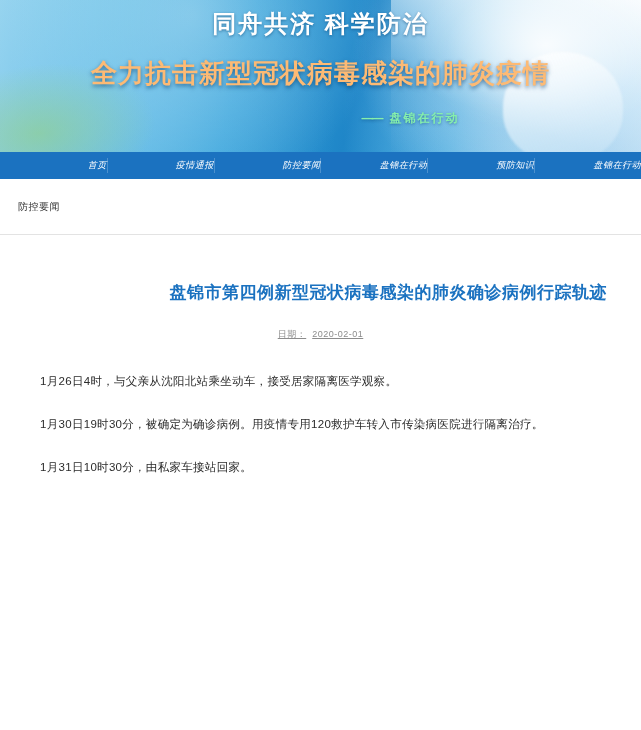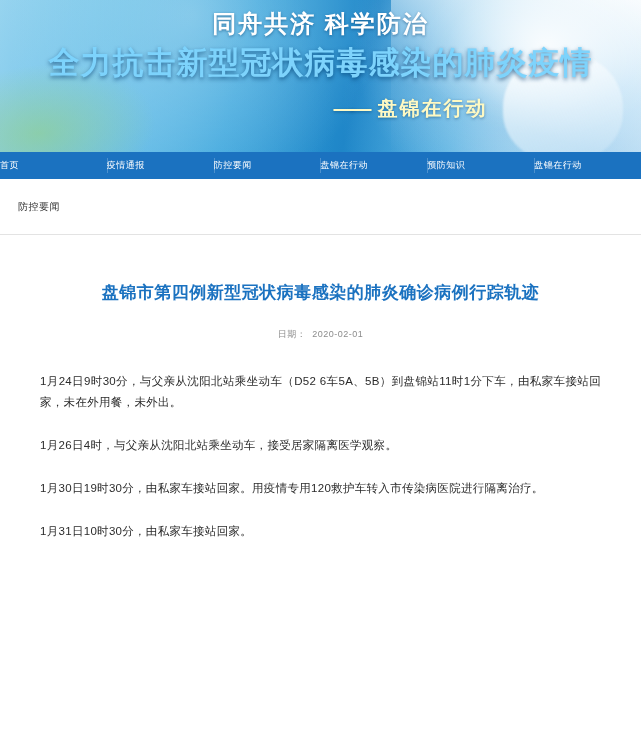--- a/index.html
+++ b/index.html
@@ -67,32 +67,32 @@
   }
   .banner-line1 {
     font-size: 24px;
     font-weight: bold;
     color: #ffffff;
     letter-spacing: 2px;
     text-shadow: 0 1px 3px rgba(0,60,110,0.55);
     line-height: 30px;
   }
   .banner-line2 {
-    font-size: 31px;
-    font-weight: bold;
-    color: #7dd3fc;
+    font-size: 26px;
+    font-weight: bold;
+    color: #fdba74;
     letter-spacing: 1px;
     line-height: 44px;
     text-shadow: 0 2px 4px rgba(0,60,110,0.65);
-    margin-top: 2px;
+    margin-top: 12px;
   }
   .banner-line3 {
-    font-size: 20px;
-    font-weight: bold;
-    color: #fef9c3;
+    font-size: 12px;
+    font-weight: bold;
+    color: #86efac;
     letter-spacing: 2px;
     line-height: 30px;
     text-shadow: 0 1px 3px rgba(0,60,110,0.5);
     margin-top: 8px;
     padding-left: 180px;
   }
   .banner-line3 .dash {
     display: inline-block;
     margin-right: 8px;
     letter-spacing: -2px;
@@ -103,26 +103,27 @@
     display: flex;
     width: 641px;
     height: 27px;
     background: #1b72c0;
     align-items: stretch;
   }
   .nav-item {
     flex: 1 1 0;
     display: flex;
     align-items: center;
-    justify-content: flex-start;
+    justify-content: flex-end;
     font-size: 9px;
     color: #ffffff;
     letter-spacing: 0.5px;
     cursor: pointer;
     position: relative;
+    font-style: italic;
   }
   .nav-item + .nav-item:before {
     content: "";
     position: absolute;
     left: 0; top: 6px; bottom: 6px;
     width: 1px;
     background: rgba(255,255,255,0.22);
   }
 
   
@@ -141,33 +142,34 @@
     letter-spacing: 0.5px;
   }
 
   
   .article {
     width: 641px;
     padding: 0 34px;
   }
   .article-title {
     margin-top: 45px;
-    text-align: center;
+    text-align: right;
     font-size: 17px;
     font-weight: bold;
     color: #1b72c0;
     letter-spacing: 0.5px;
     line-height: 26px;
   }
   .article-meta {
     margin-top: 22px;
     text-align: center;
     font-size: 9px;
     color: #8c8c8c;
     letter-spacing: 0.5px;
+    text-decoration: underline;
   }
   .article-meta .meta-date-value { margin-left: 6px; }
 
   .article-body {
     margin-top: 30px;
     padding: 0 6px;
   }
   .para {
     font-size: 11.5px;
     color: #2b2b2b;
@@ -221,20 +223,19 @@
   </div>
 
   <div class="article">
     <div class="article-title">盘锦市第四例新型冠状病毒感染的肺炎确诊病例行踪轨迹</div>
 
     <div class="article-meta">
       <span>日期：</span><span class="meta-date-value">2020-02-01</span>
     </div>
 
     <div class="article-body">
-      <p class="para">1月24日9时30分，与父亲从沈阳北站乘坐动车（D52  6车5A、5B）到盘锦站11时1分下车，由私家车接站回家，未在外用餐，未外出。</p>
       <p class="para">1月26日4时，与父亲从沈阳北站乘坐动车，接受居家隔离医学观察。</p>
-      <p class="para">1月30日19时30分，由私家车接站回家。用疫情专用120救护车转入市传染病医院进行隔离治疗。</p>
+      <p class="para">1月30日19时30分，被确定为确诊病例。用疫情专用120救护车转入市传染病医院进行隔离治疗。</p>
       <p class="para">1月31日10时30分，由私家车接站回家。</p>
     </div>
   </div>
 
 </div>
 
 </body></html>

